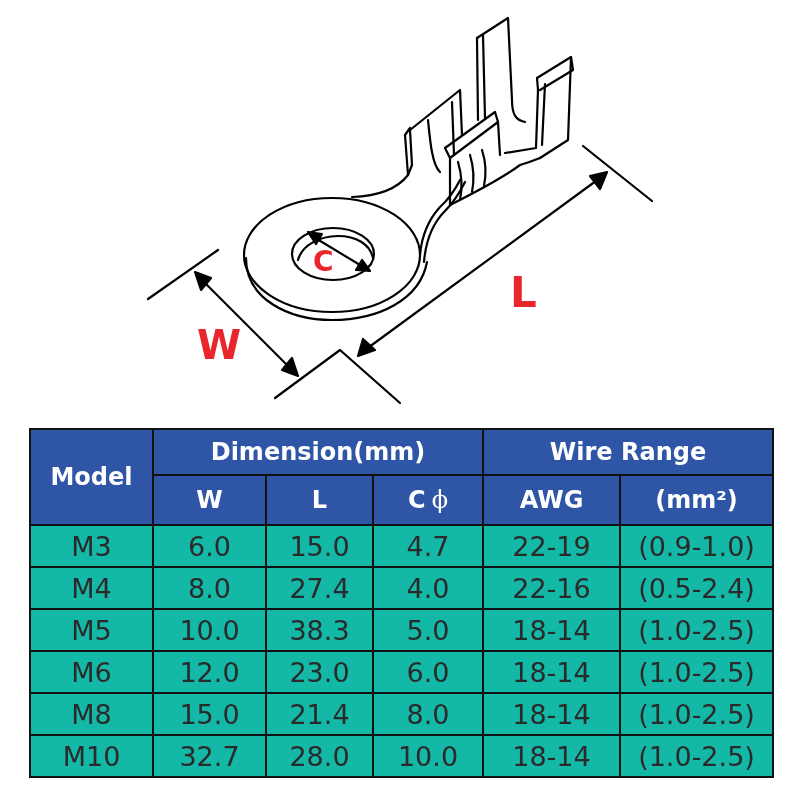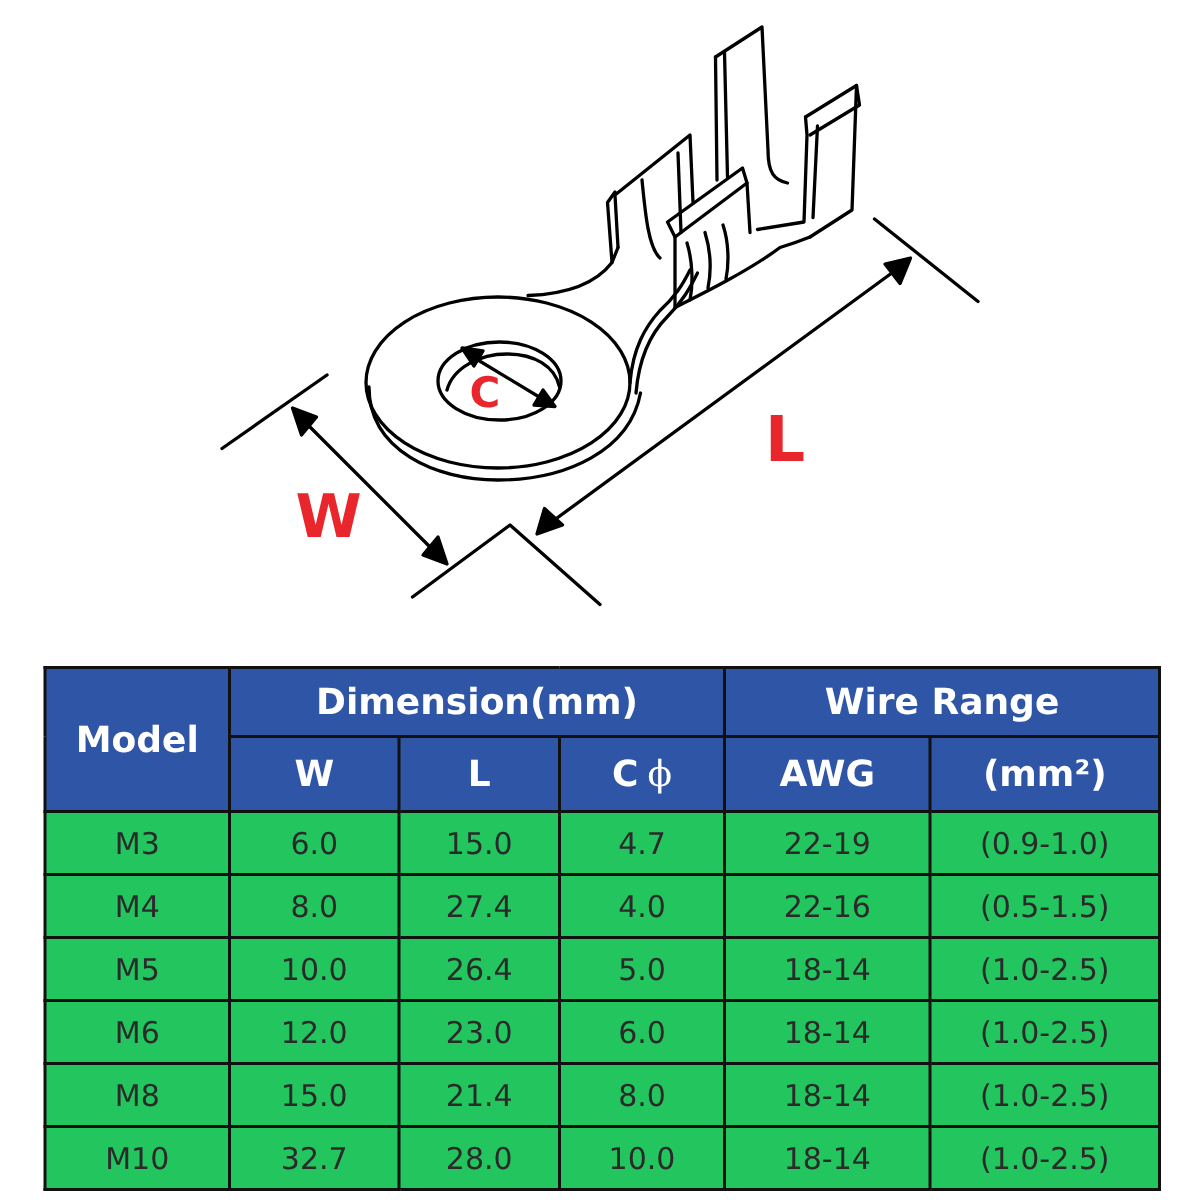--- a/index.html
+++ b/index.html
@@ -6,26 +6,26 @@
   body { width:800px; height:800px; position:relative; overflow:hidden;
          font-family:"DejaVu Sans", "Liberation Sans", sans-serif; }
   #diagram { position:absolute; left:0; top:0; width:800px; height:420px; }
   .dim-label { position:absolute; color:#e8262b; font-family:"DejaVu Sans", sans-serif;
                font-weight:bold; line-height:1; }
   #lbl-w { left:197px; top:325px; font-size:40px; }
   #lbl-l { left:510px; top:272px; font-size:42px; }
   #lbl-c { left:313px; top:248px; font-size:28px; }
 
   table.spec { position:absolute; left:29px; top:428px; border-collapse:collapse;
-               table-layout:fixed; width:743px;margin-top:16px; }
+               table-layout:fixed; width:743px; }
   table.spec td, table.spec th { border:2px solid #111; text-align:center; padding:0; }
   table.spec th { background:#2e55a6; color:#ffffff; font-weight:bold; font-size:24px; }
   table.spec tr.h1 th { height:44px; }
   table.spec tr.h2 th { height:48px; }
-  table.spec td { height:40px; font-size:20px; color:#2a2a2a; background:#22c55e; }
+  table.spec td { height:40px; font-size:27px; color:#2a2a2a; background:#14b8a6; }
   .phi { font-family:"DejaVu Serif", serif; font-weight:normal; margin-left:6px; }
 </style>
 </head>
 <body>
 
 <div id="diagram">
   <svg width="800" height="420" viewBox="0 0 800 420" fill="none" stroke="#000" stroke-width="2.2" stroke-linejoin="round" stroke-linecap="round">
 
     <g>
       <ellipse cx="332" cy="255" rx="88" ry="57"></ellipse>
@@ -115,26 +115,26 @@
     <td>4.7</td>
     <td>22-19</td>
     <td>(0.9-1.0)</td>
   </tr>
   <tr>
     <td>M4</td>
     <td>8.0</td>
     <td>27.4</td>
     <td>4.0</td>
     <td>22-16</td>
-    <td>(0.5-1.5)</td>
+    <td>(0.5-2.4)</td>
   </tr>
   <tr>
     <td>M5</td>
     <td>10.0</td>
-    <td>26.4</td>
+    <td>38.3</td>
     <td>5.0</td>
     <td>18-14</td>
     <td>(1.0-2.5)</td>
   </tr>
   <tr>
     <td>M6</td>
     <td>12.0</td>
     <td>23.0</td>
     <td>6.0</td>
     <td>18-14</td>

